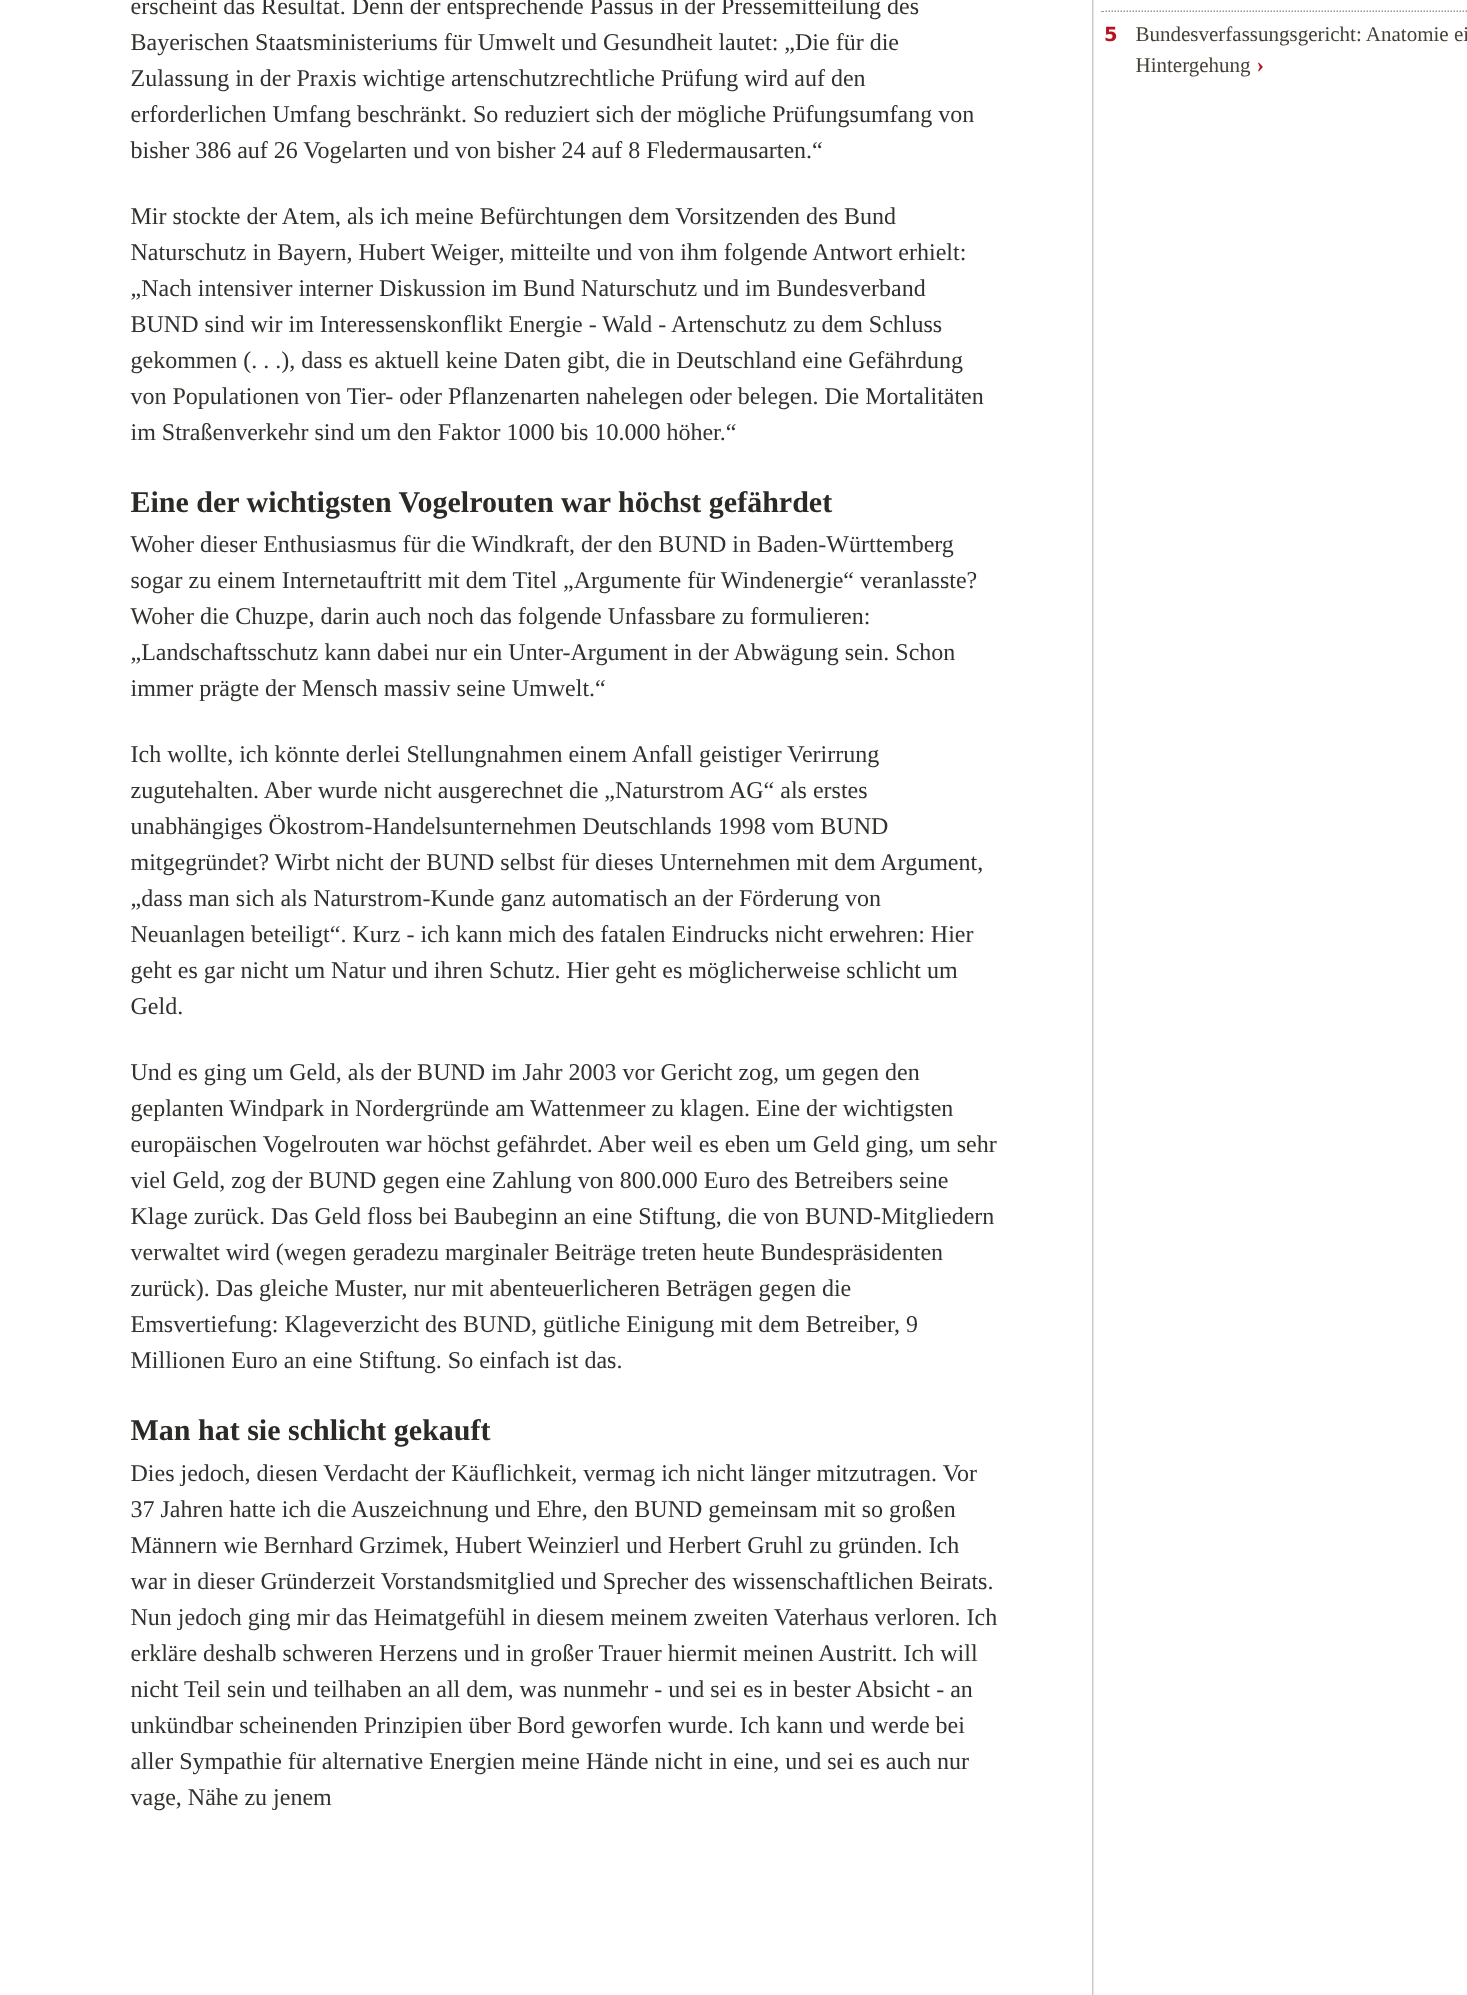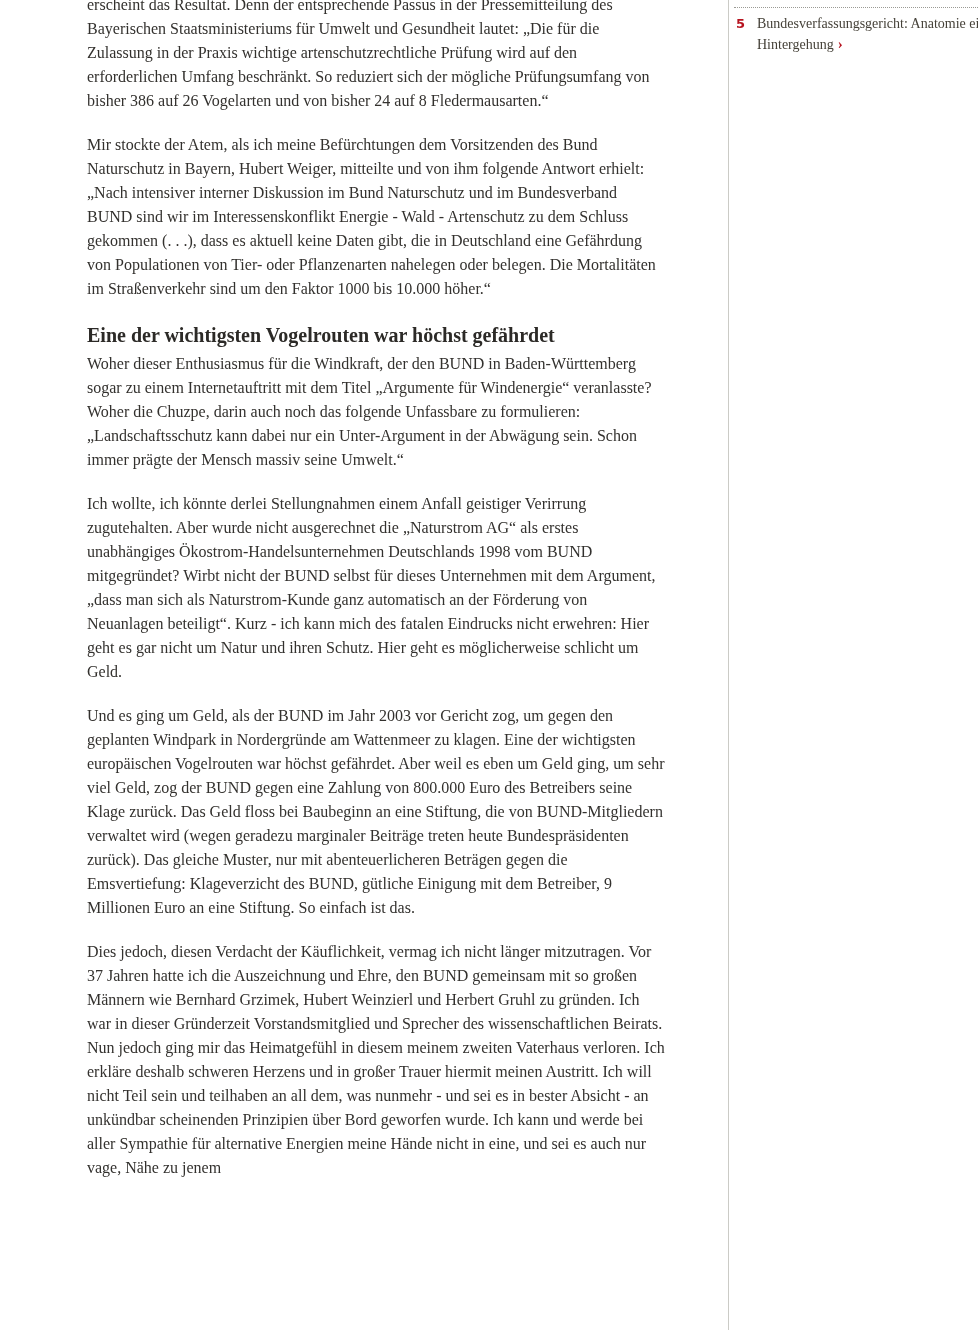--- a/index.html
+++ b/index.html
@@ -75,20 +75,21 @@
 
 <div class="page">
 
   <main class="article">
     <p>erscheint das Resultat. Denn der entsprechende Passus in der Pressemitteilung des Bayerischen Staatsministeriums für Umwelt und Gesundheit lautet: „Die für die Zulassung in der Praxis wichtige artenschutzrechtliche Prüfung wird auf den erforderlichen Umfang beschränkt. So reduziert sich der mögliche Prüfungsumfang von bisher 386 auf 26 Vogelarten und von bisher 24 auf 8 Fledermausarten.“</p>
     <p>Mir stockte der Atem, als ich meine Befürchtungen dem Vorsitzenden des Bund Naturschutz in Bayern, Hubert Weiger, mitteilte und von ihm folgende Antwort erhielt: „Nach intensiver interner Diskussion im Bund Naturschutz und im Bundesverband BUND sind wir im Interessenskonflikt Energie - Wald - Artenschutz zu dem Schluss gekommen (. . .), dass es aktuell keine Daten gibt, die in Deutschland eine Gefährdung von Populationen von Tier- oder Pflanzenarten nahelegen oder belegen. Die Mortalitäten im Straßenverkehr sind um den Faktor 1000 bis 10.000 höher.“</p>
     <h2>Eine der wichtigsten Vogelrouten war höchst gefährdet</h2>
     <p>Woher dieser Enthusiasmus für die Windkraft, der den BUND in Baden-Württemberg sogar zu einem Internetauftritt mit dem Titel „Argumente für Windenergie“ veranlasste? Woher die Chuzpe, darin auch noch das folgende Unfassbare zu formulieren: „Landschaftsschutz kann dabei nur ein Unter-Argument in der Abwägung sein. Schon immer prägte der Mensch massiv seine Umwelt.“</p>
     <p>Ich wollte, ich könnte derlei Stellungnahmen einem Anfall geistiger Verirrung zugutehalten. Aber wurde nicht ausgerechnet die „Naturstrom AG“ als erstes unabhängiges Ökostrom-Handelsunternehmen Deutschlands 1998 vom BUND mitgegründet? Wirbt nicht der BUND selbst für dieses Unternehmen mit dem Argument, „dass man sich als Naturstrom-Kunde ganz automatisch an der Förderung von Neuanlagen beteiligt“. Kurz - ich kann mich des fatalen Eindrucks nicht erwehren: Hier geht es gar nicht um Natur und ihren Schutz. Hier geht es möglicherweise schlicht um Geld.</p>
     <p>Und es ging um Geld, als der BUND im Jahr 2003 vor Gericht zog, um gegen den geplanten Windpark in Nordergründe am Wattenmeer zu klagen. Eine der wichtigsten europäischen Vogelrouten war höchst gefährdet. Aber weil es eben um Geld ging, um sehr viel Geld, zog der BUND gegen eine Zahlung von 800.000 Euro des Betreibers seine Klage zurück. Das Geld floss bei Baubeginn an eine Stiftung, die von BUND-Mitgliedern verwaltet wird (wegen geradezu marginaler Beiträge treten heute Bundespräsidenten zurück). Das gleiche Muster, nur mit abenteuerlicheren Beträgen gegen die Emsvertiefung: Klageverzicht des BUND, gütliche Einigung mit dem Betreiber, 9 Millionen Euro an eine Stiftung. So einfach ist das.</p>
+    <h2>Man hat sie schlicht gekauft</h2>
     <p>Dies jedoch, diesen Verdacht der Käuflichkeit, vermag ich nicht länger mitzutragen. Vor 37 Jahren hatte ich die Auszeichnung und Ehre, den BUND gemeinsam mit so großen Männern wie Bernhard Grzimek, Hubert Weinzierl und Herbert Gruhl zu gründen. Ich war in dieser Gründerzeit Vorstandsmitglied und Sprecher des wissenschaftlichen Beirats. Nun jedoch ging mir das Heimatgefühl in diesem meinem zweiten Vaterhaus verloren. Ich erkläre deshalb schweren Herzens und in großer Trauer hiermit meinen Austritt. Ich will nicht Teil sein und teilhaben an all dem, was nunmehr - und sei es in bester Absicht - an unkündbar scheinenden Prinzipien über Bord geworfen wurde. Ich kann und werde bei aller Sympathie für alternative Energien meine Hände nicht in eine, und sei es auch nur vage, Nähe zu jenem</p>
   </main>
 
   <aside class="sidebar">
     <div class="sidebar-rule"></div>
     <div class="sidebar-item">
       <span class="num">5</span>
       <span class="title"><span>Bundesverfassungsgericht: Anatomie einer Hintergehung</span><span class="chev">›</span></span>
     </div>
   </aside>

